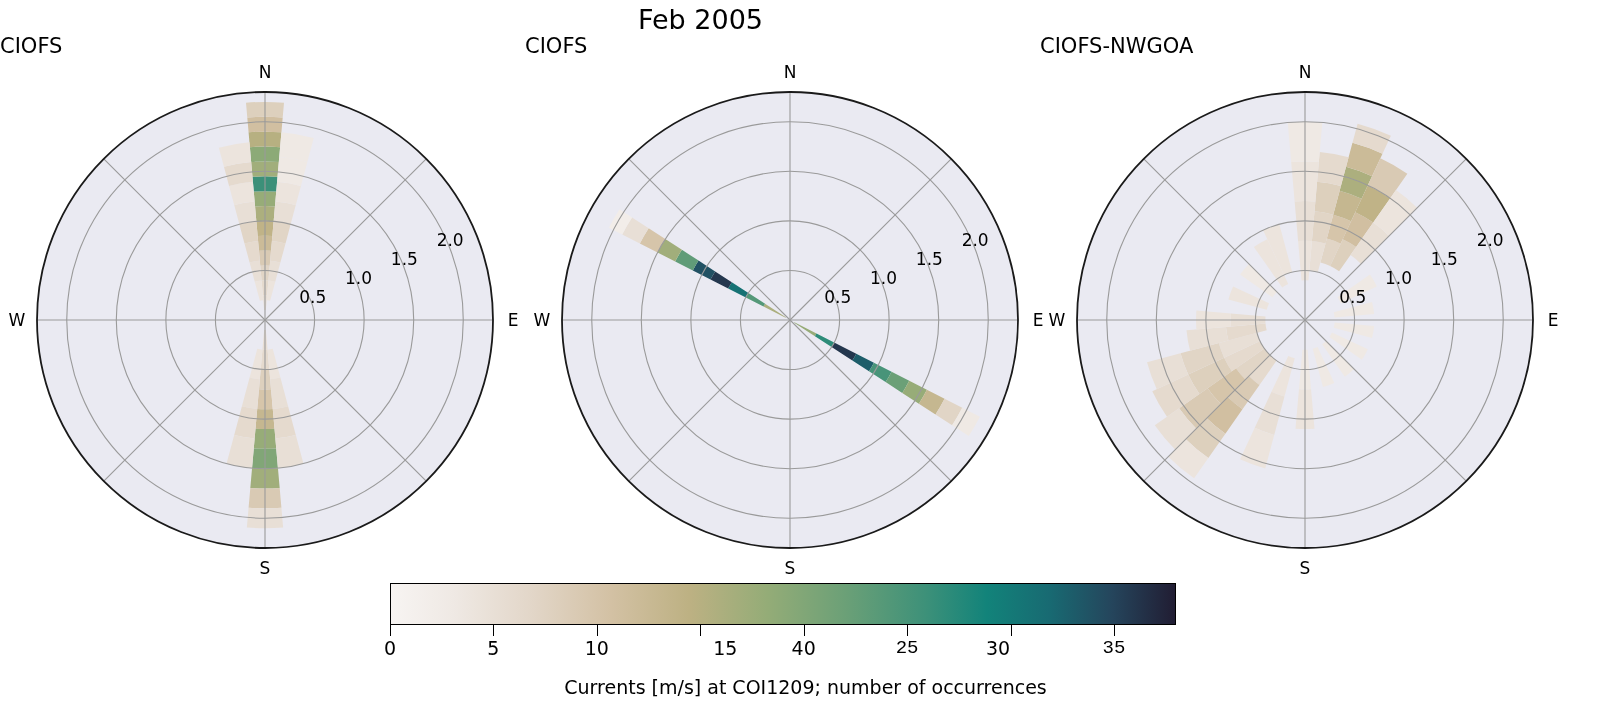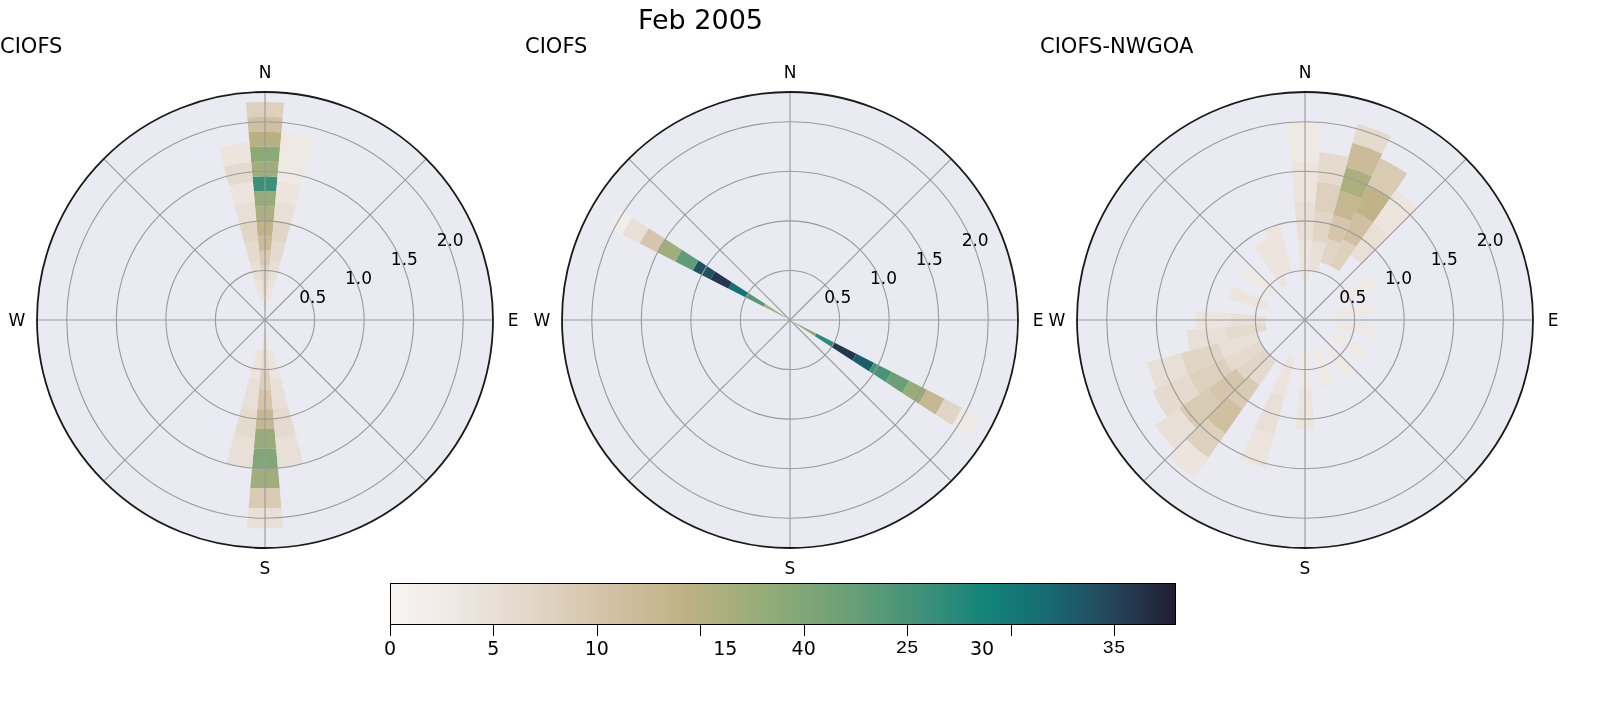--- a/index.html
+++ b/index.html
@@ -295,18 +295,19 @@
       <div class="cb-ticklabel" style="left: 103.421px;">5</div>
       <div class="cb-tick" style="left: 206.842px;"></div>
       <div class="cb-ticklabel" style="left: 206.842px;">10</div>
       <div class="cb-tick" style="left: 310.263px;"></div>
       <div class="cb-ticklabel" style="left: 310.263px; margin-left: 25px;">15</div>
       <div class="cb-tick" style="left: 413.684px;"></div>
       <div class="cb-ticklabel" style="left: 413.684px;">40</div>
       <div class="cb-tick" style="left: 517.105px;"></div>
       <div class="cb-ticklabel" style="left: 517.105px; font-family: Liberation Mono, monospace;">25</div>
       <div class="cb-tick" style="left: 620.526px;"></div>
-      <div class="cb-ticklabel" style="left: 592px;">30</div>
+      <div class="cb-ticklabel" style="left: 608px;">30</div>
       <div class="cb-tick" style="left: 723.947px;"></div>
       <div class="cb-ticklabel" style="left: 723.947px; font-family: Liberation Mono, monospace;">35</div>
     </div>
+  <div class="cb-label">Currents [m/s] at COI1209; number of occurrences</div>
 
 </div>
 
 </body></html>

